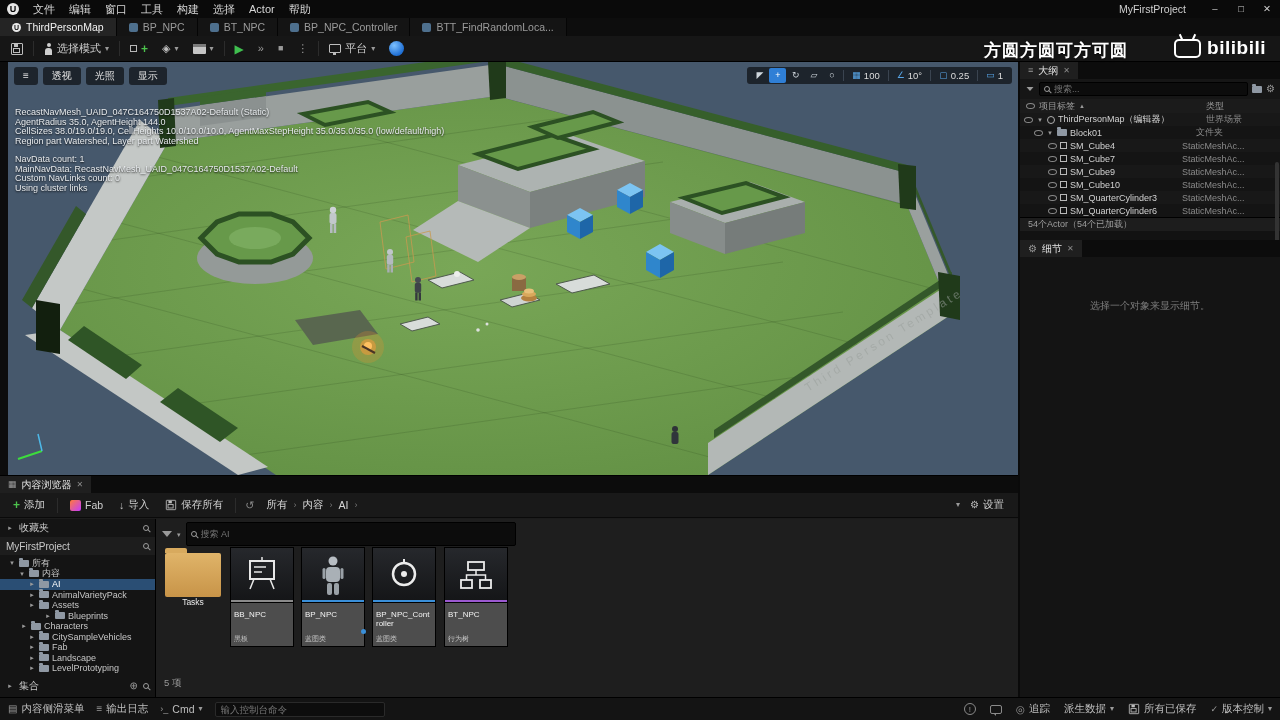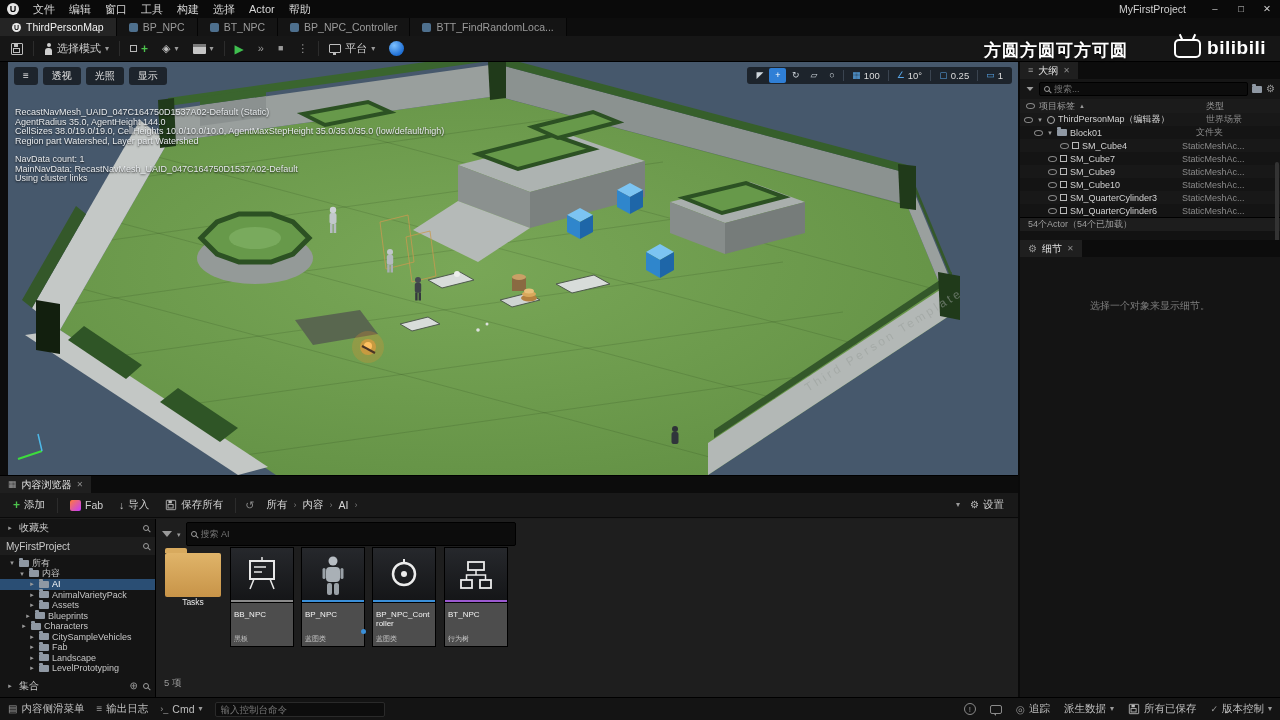--- a/index.html
+++ b/index.html
@@ -385,20 +385,21 @@
     </svg>
 
     
     <div class="vp-debug">
       <div>RecastNavMesh_UAID_047C164750D1537A02-Default (Static)</div>
       <div>AgentRadius 35.0, AgentHeight 144.0</div>
       <div>CellSizes 38.0/19.0/19.0, CellHeights 10.0/10.0/10.0, AgentMaxStepHeight 35.0/35.0/35.0 (low/default/high)</div>
       <div>Region part Watershed, Layer part Watershed</div>
       <div class="gap">NavData count: 1</div>
       <div>MainNavData: RecastNavMesh_UAID_047C164750D1537A02-Default</div>
+      <div>Custom NavLinks count: 0</div>
       <div>Using cluster links</div>
     </div>
 
     
     <div class="vp-topleft">
       <div class="vp-btn">
           <span class="ico">≡</span>
         </div>
       <div class="vp-btn">
           <span>透视</span>
@@ -482,21 +483,21 @@
         <span>ThirdPersonMap（编辑器）</span>
         <span class="o-type">世界场景</span>
       </div>
       <div class="o-row" style="padding-left:10px">
         <span class="eye"></span>
         <span class="caret-s">▾</span>
         <span class="folder-s"></span>
         <span>Block01</span>
         <span class="o-type" style="left:176px">文件夹</span>
       </div>
-      <div class="o-row" style="padding-left:36px">
+      <div class="o-row" style="padding-left:24px">
         <span class="eye"></span>
         <span class="cube-ico"></span>
         <span>SM_Cube4</span>
         <span class="o-type" style="left:162px">StaticMeshAc...</span>
       </div>
       <div class="o-row" style="padding-left:24px">
         <span class="eye"></span>
         <span class="cube-ico"></span>
         <span>SM_Cube7</span>
         <span class="o-type" style="left:162px">StaticMeshAc...</span>
@@ -617,21 +618,21 @@
         <div class="t-row" style="padding-left:28px">
           <span class="caret-s">▸</span>
           <span class="folder-s"></span>
           <span>AnimalVarietyPack</span>
         </div>
         <div class="t-row" style="padding-left:28px">
           <span class="caret-s">▸</span>
           <span class="folder-s"></span>
           <span>Assets</span>
         </div>
-        <div class="t-row" style="padding-left:24px">
+        <div class="t-row" style="padding-left:44px">
           <span class="caret-s">▸</span>
           <span class="folder-s"></span>
           <span>Blueprints</span>
         </div>
         <div class="t-row" style="padding-left:20px">
           <span class="caret-s">▸</span>
           <span class="folder-s"></span>
           <span>Characters</span>
         </div>
         <div class="t-row" style="padding-left:28px">

